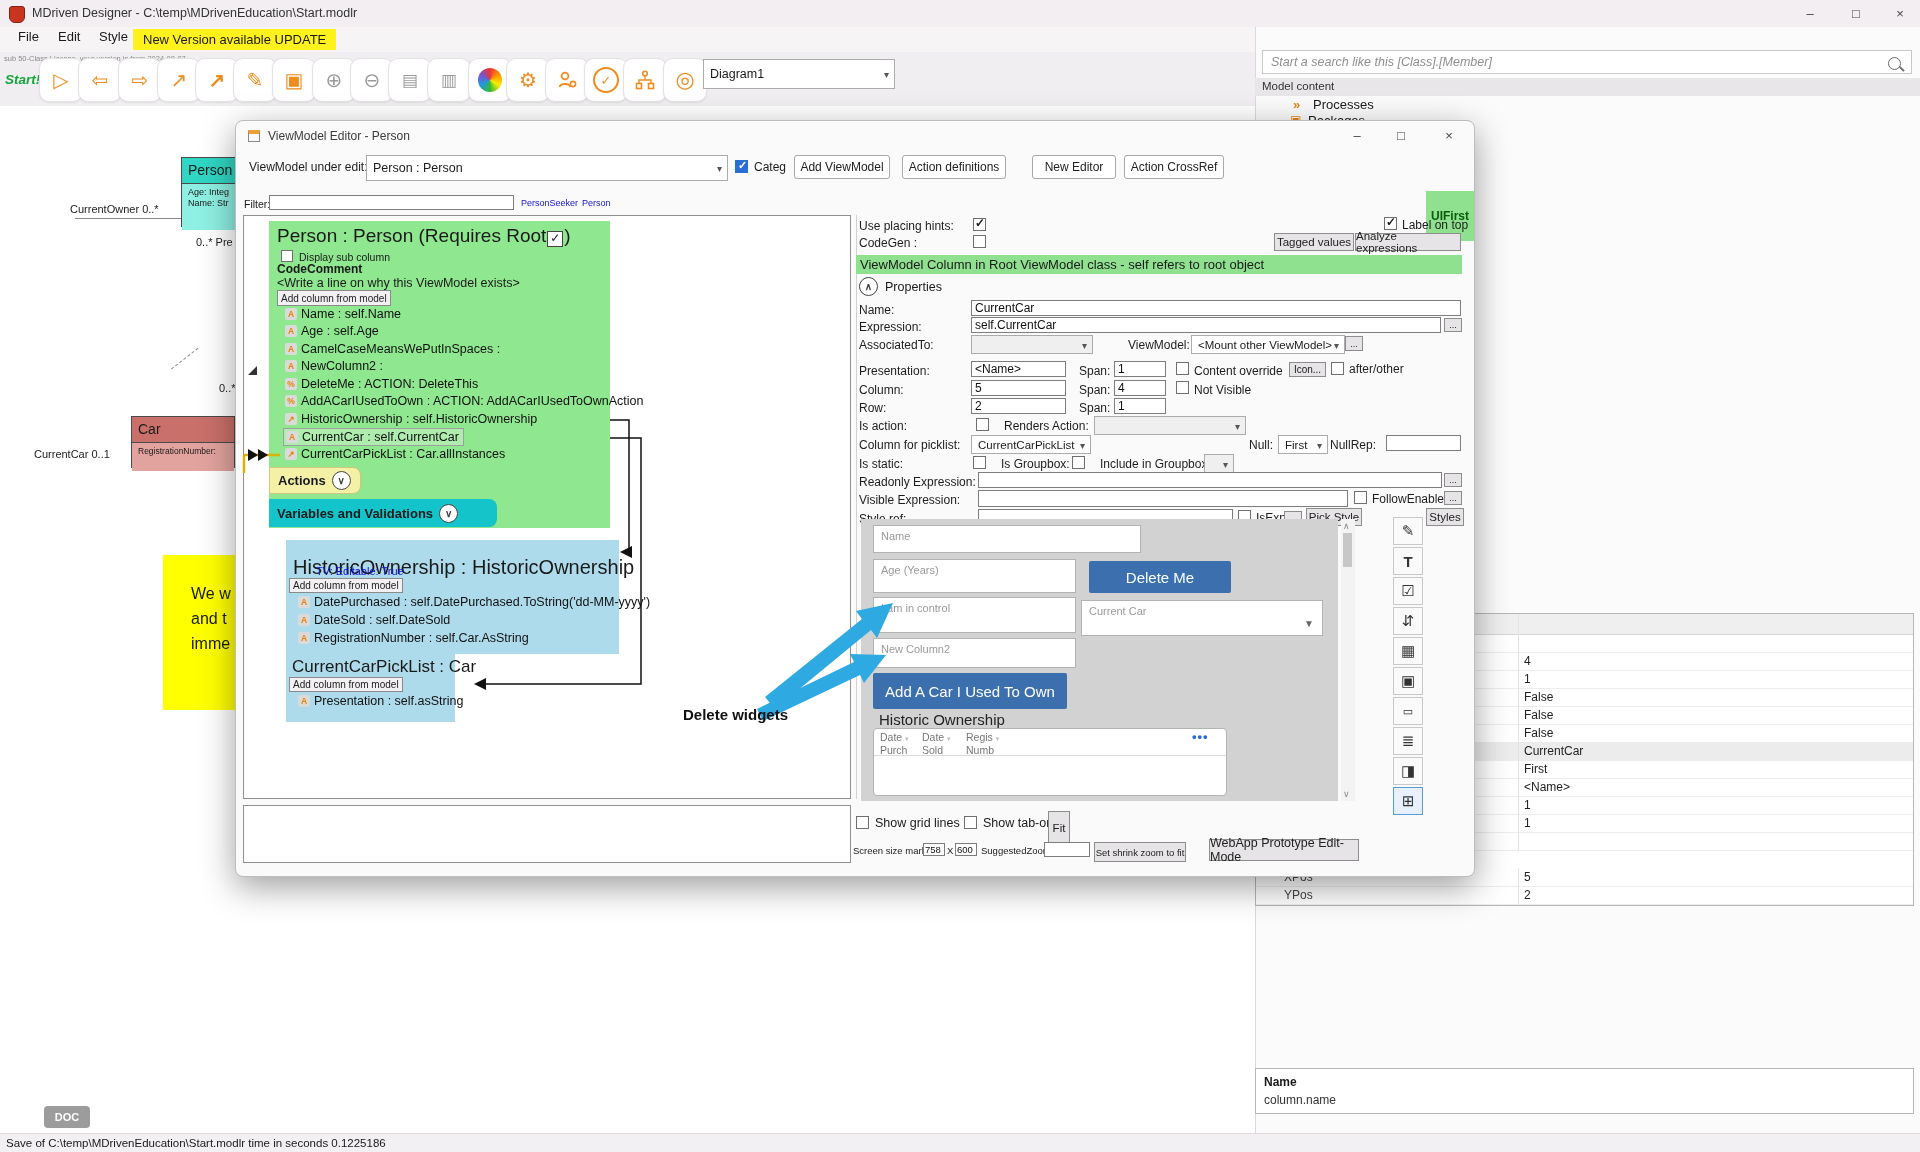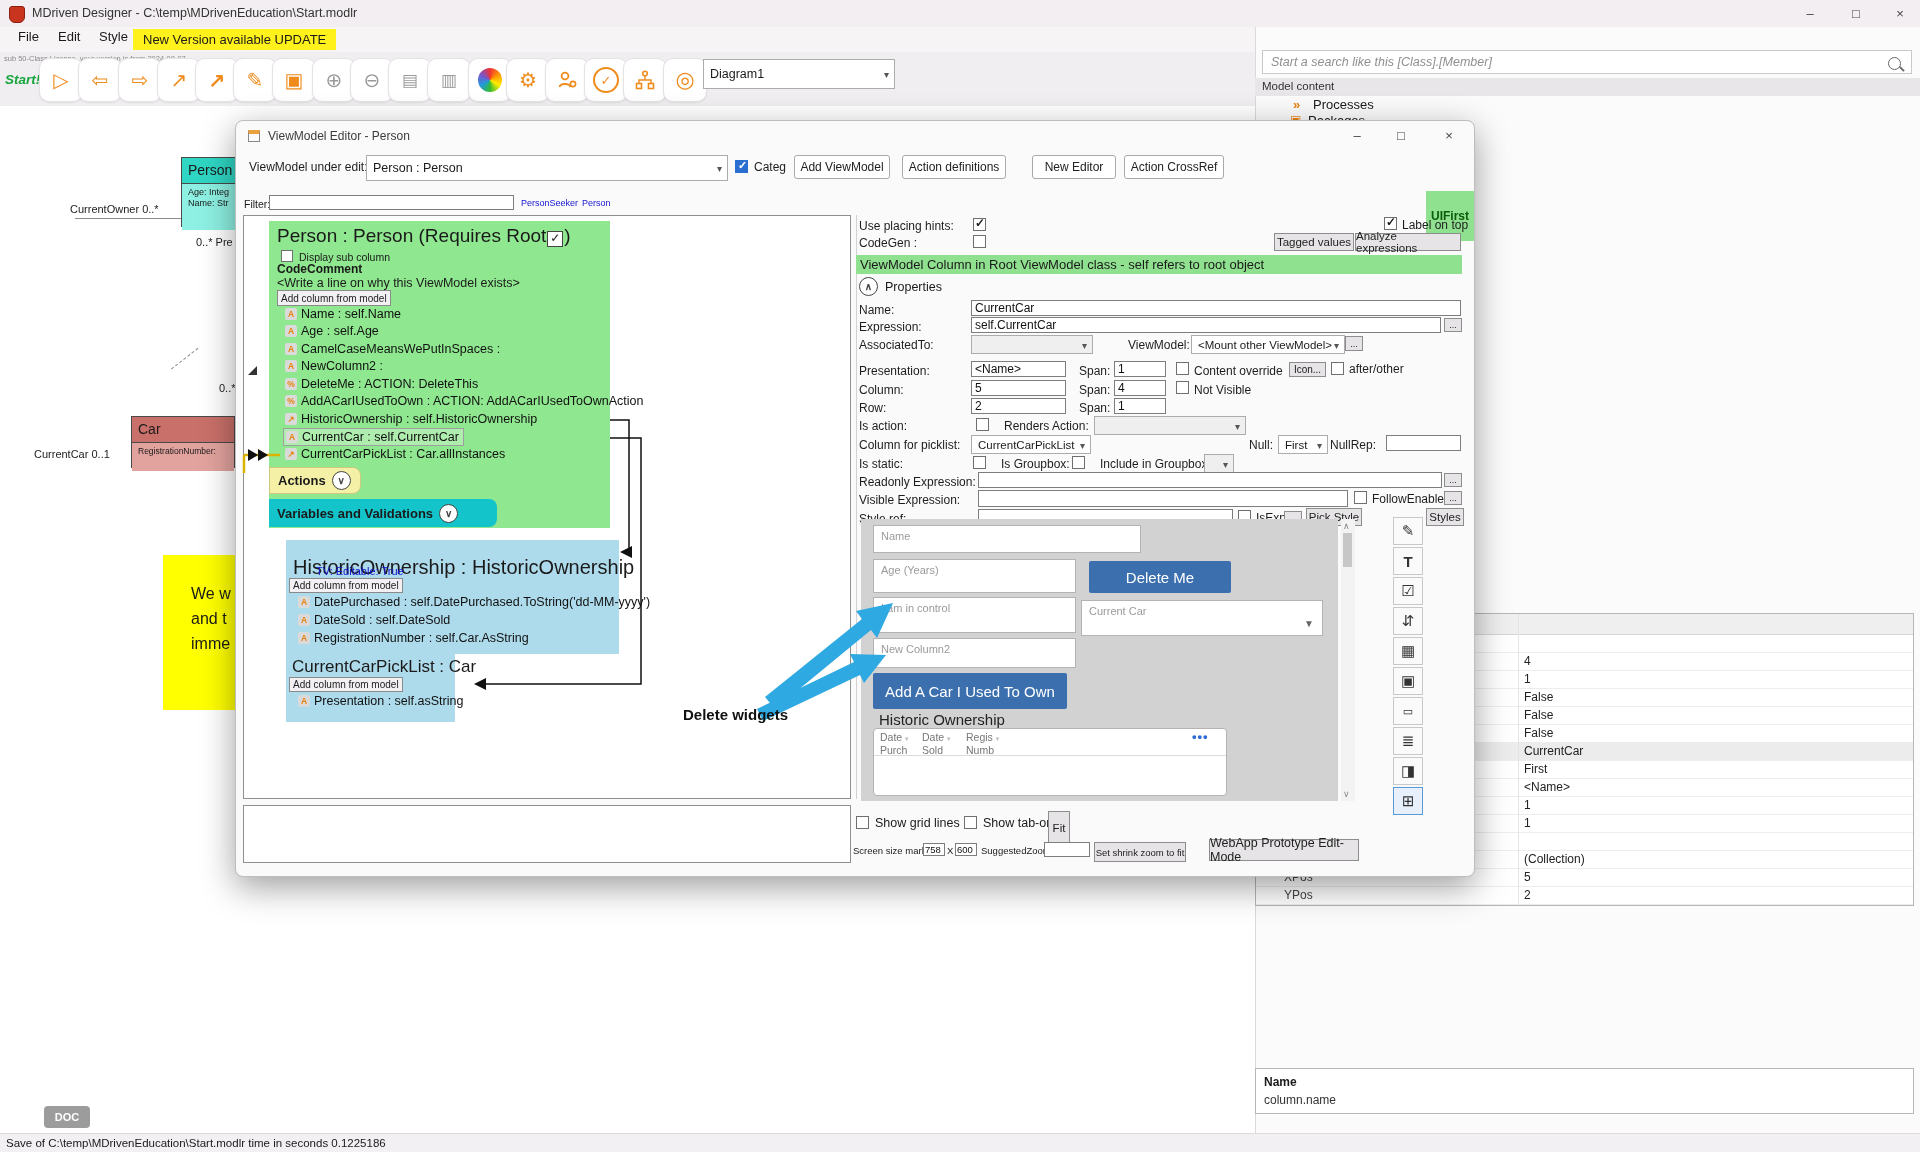--- a/index.html
+++ b/index.html
@@ -224,24 +224,20 @@
       <span class="pg-val">1</span>
     </div>
   <div class="pg-row" style="top:200px">
       <div class="pg-vline"></div>
       <span class="pg-val">1</span>
     </div>
   <div class="pg-row" style="top:218px">
       <div class="pg-vline"></div>
       <span class="pg-val"></span>
     </div>
-  <div class="pg-row" style="top:236px">
-      <div class="pg-vline"></div>
-      <span class="pg-val">(Collection)</span>
-    </div>
   <div class="pg-row" style="top:254px">
       <div class="pg-vline"></div>
       <span class="pg-lab">XPos</span>
       <span class="pg-val">5</span>
     </div>
   <div class="pg-row" style="top:272px">
       <div class="pg-vline"></div>
       <span class="pg-lab">YPos</span>
       <span class="pg-val">2</span>
     </div>

